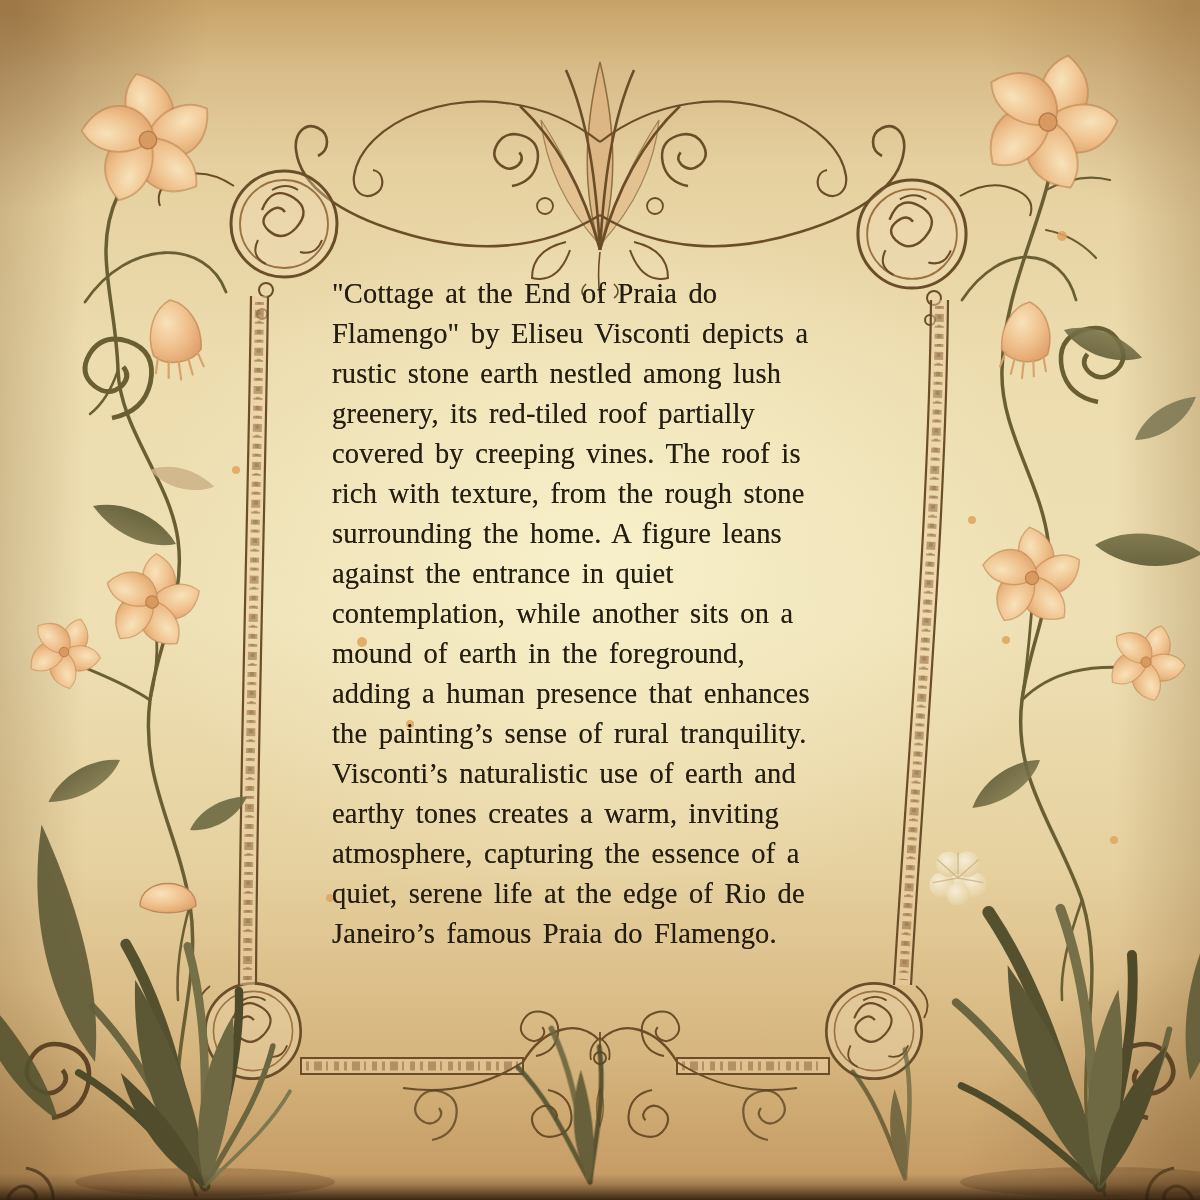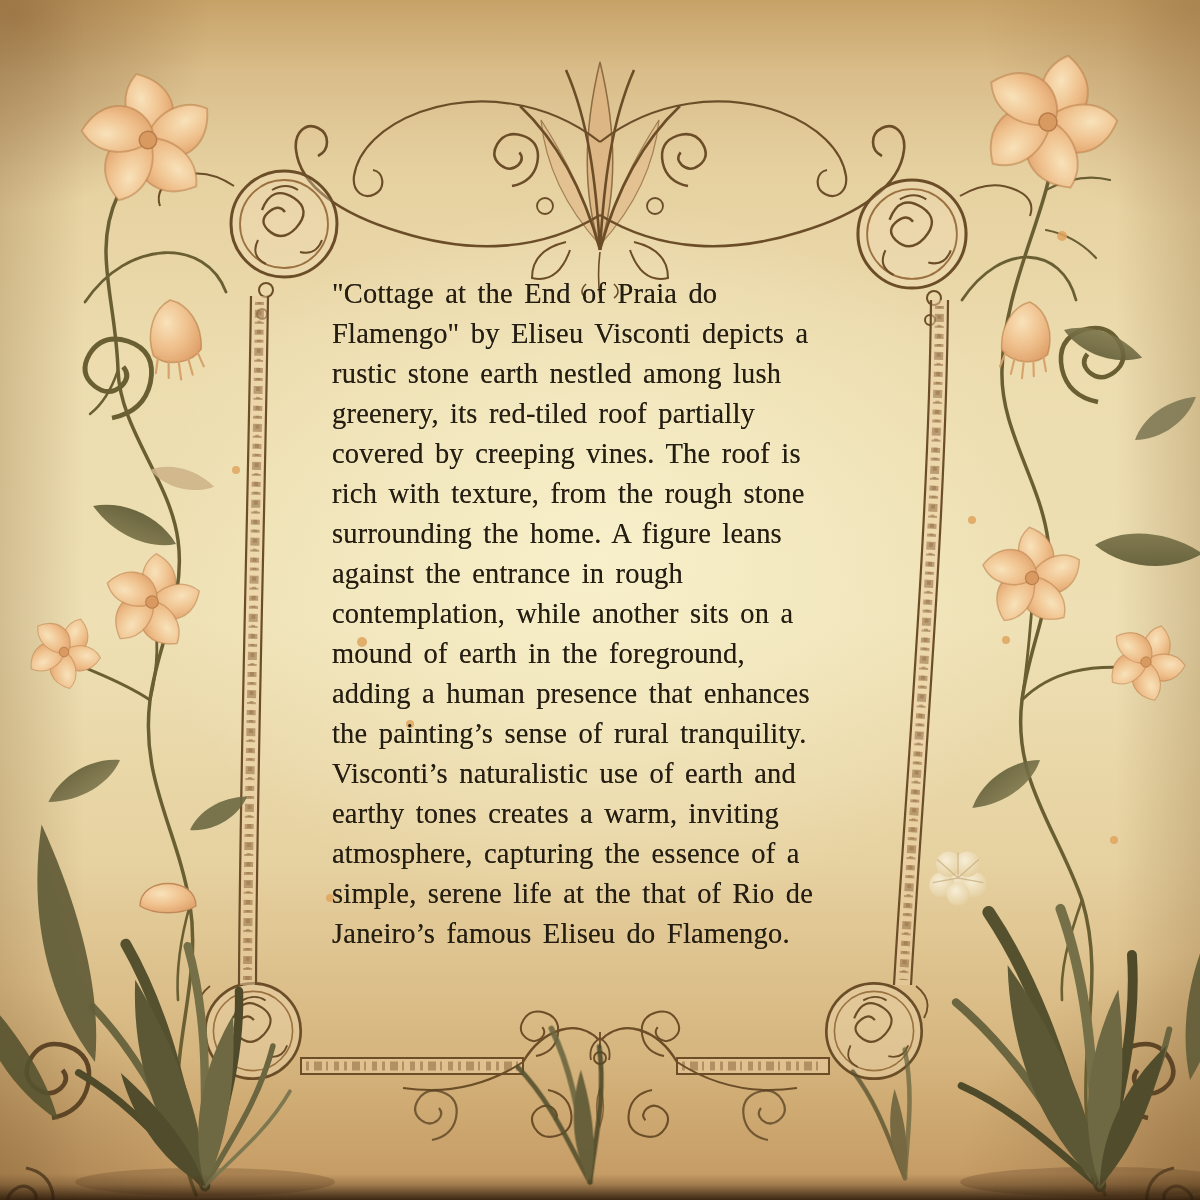--- a/index.html
+++ b/index.html
@@ -266,25 +266,25 @@
 </svg>
 
   <div class="text-block">
     <div class="text-line">"Cottage at the End of Praia do</div>
     <div class="text-line">Flamengo" by Eliseu Visconti depicts a</div>
     <div class="text-line">rustic stone earth nestled among lush</div>
     <div class="text-line">greenery, its red-tiled roof partially</div>
     <div class="text-line">covered by creeping vines. The roof is</div>
     <div class="text-line">rich with texture, from the rough stone</div>
     <div class="text-line">surrounding the home. A figure leans</div>
-    <div class="text-line">against the entrance in rough</div>
+    <div class="text-line">against the entrance in quiet</div>
     <div class="text-line">contemplation, while another sits on a</div>
     <div class="text-line">mound of earth in the foreground,</div>
     <div class="text-line">adding a human presence that enhances</div>
     <div class="text-line">the painting’s sense of rural tranquility.</div>
     <div class="text-line">Visconti’s naturalistic use of earth and</div>
     <div class="text-line">earthy tones creates a warm, inviting</div>
     <div class="text-line">atmosphere, capturing the essence of a</div>
-    <div class="text-line">simple, serene life at the that of Rio de</div>
-    <div class="text-line">Janeiro’s famous Eliseu do Flamengo.</div>
+    <div class="text-line">quiet, serene life at the edge of Rio de</div>
+    <div class="text-line">Janeiro’s famous Praia do Flamengo.</div>
   </div>
 
 </div>
 
 </body></html>

